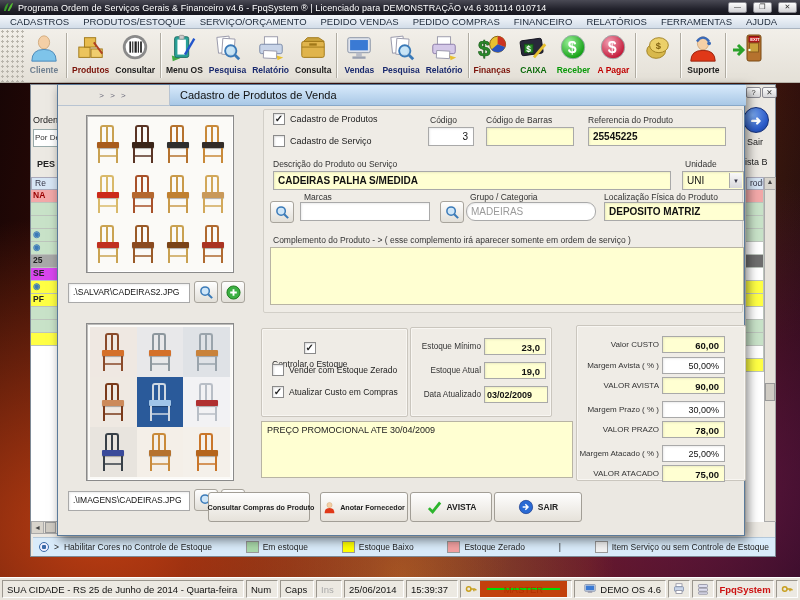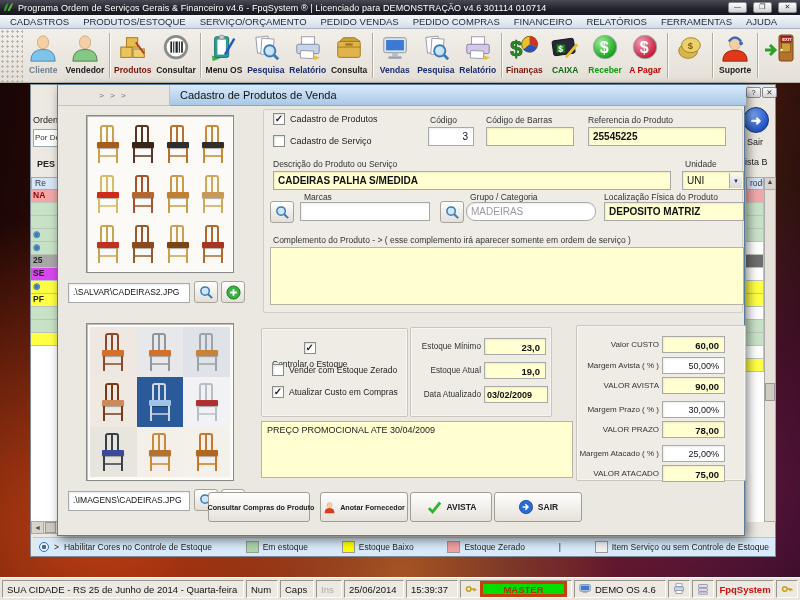--- a/index.html
+++ b/index.html
@@ -122,21 +122,21 @@
   .chair .legs { position:absolute; left:2px; top:24px; width:20px; height:15px;
     border-left:2.5px solid currentColor; border-right:2.5px solid currentColor; }
   .chair .legs::after { content:""; position:absolute; left:0; right:0; top:7px; height:2px; background:currentColor; opacity:.75; }
 
   
   .statusbar { position:absolute; left:0; top:577px; width:800px; height:23px; background:#e9e5dd;
     border-top:1px solid #fff; display:flex; align-items:stretch; gap:2px; padding:2px; font-size:9.5px; color:#111; }
   .spanel { border:1px solid; border-color:#9a968e #fdfdfd #fdfdfd #9a968e; background:#ece9e2;
     display:flex; align-items:center; padding:0 4px; white-space:nowrap; overflow:hidden; }
   .master-box { height:100%; display:flex; align-items:center; justify-content:center;
-    width:88px; font-weight:bold; color:#b43000; border:3px solid #c2410c;text-align:center; }
+    width:88px; font-weight:normal; color:#b43000; border:7px solid #c2410c;text-align:center; }
   .ins-dim { color:#aaa; }
   .brand-red { color:#cc1010; font-weight:bold; }
 </style>
 </head>
 <body>
 
 <div class="screen">
 
   <div class="titlebar">
     <span>
@@ -167,29 +167,20 @@
   <div class="toolbar">
     <div class="grip"></div>
     <div class="tbtn">
       <span class="ticon">
           <svg width="30" height="32" viewBox="0 0 32 32">
             <ellipse cx="16" cy="10" rx="6" ry="7" fill="#f4cfa6" stroke="#caa070" stroke-width=".8"></ellipse>
             <path d="M3 30 Q3 17.5 16 17.5 Q29 17.5 29 30 Z" fill="#7ec4ea" stroke="#4a88b8"></path>
           </svg>
         </span>
       <span class="tlabel lab-gray">Cliente</span>
-    </div>
-    <div class="tbtn">
-      <span class="ticon">
-          <svg width="30" height="32" viewBox="0 0 32 32">
-            <ellipse cx="16" cy="10" rx="6" ry="7" fill="#f4cfa6" stroke="#caa070" stroke-width=".8"></ellipse>
-            <path d="M3 30 Q3 17.5 16 17.5 Q29 17.5 29 30 Z" fill="#84c884" stroke="#4a8a4a"></path>
-          </svg>
-        </span>
-      <span class="tlabel lab-dk">Vendedor</span>
     </div>
     <div class="tsep"></div>
     <div class="tbtn">
       <span class="ticon">
           <svg width="30" height="32" viewBox="0 0 32 32">
             <rect x="3" y="15" width="12" height="11" fill="#ecc45c" stroke="#a07818"></rect>
             <rect x="16" y="17" width="12" height="9" fill="#f0cd6e" stroke="#a07818"></rect>
             <rect x="9" y="5" width="12" height="10" fill="#e8bc4e" stroke="#a07818"></rect>
             <line x1="19" y1="10" x2="28" y2="22" stroke="#b04020" stroke-width="2"></line>
           </svg>
@@ -850,21 +841,21 @@
     <div class="spanel ins-dim" style="width:26px;">Ins</div>
     <div class="spanel" style="width:60px;">25/06/2014</div>
     <div class="spanel" style="width:52px;">15:39:37</div>
     <div class="spanel" style="width:112px; gap:3px;">
       <svg width="12" height="12" viewBox="0 0 16 16">
           <circle cx="5" cy="8" r="3" fill="none" stroke="#c8a020" stroke-width="2"></circle>
           <path d="M8 8 h6 M12 8 v3 M14.5 8 v2" stroke="#c8a020" stroke-width="2" fill="none"></path>
         </svg>
       <span class="master-box" style="background: rgb(0, 221, 0);">MASTER</span>
     </div>
-    <div class="spanel" style="width:92px; gap:4px;">
+    <div class="spanel" style="width:92px; gap:4px;justify-content:flex-end;">
       <svg width="12" height="12" viewBox="0 0 16 16">
           <rect x="1" y="2" width="14" height="9" rx="1" fill="#cdd6e4" stroke="#7a8aa8"></rect>
           <rect x="2.5" y="3.5" width="11" height="6" fill="#3a7ad4"></rect>
           <rect x="5" y="11" width="6" height="2" fill="#99a"></rect>
         </svg>
       <span>DEMO OS 4.6</span>
     </div>
     <div class="spanel" style="width:22px; justify-content:center;">
       <svg width="13" height="12" viewBox="0 0 16 16">
           <rect x="4" y="1" width="8" height="4" fill="#fff" stroke="#889"></rect>

